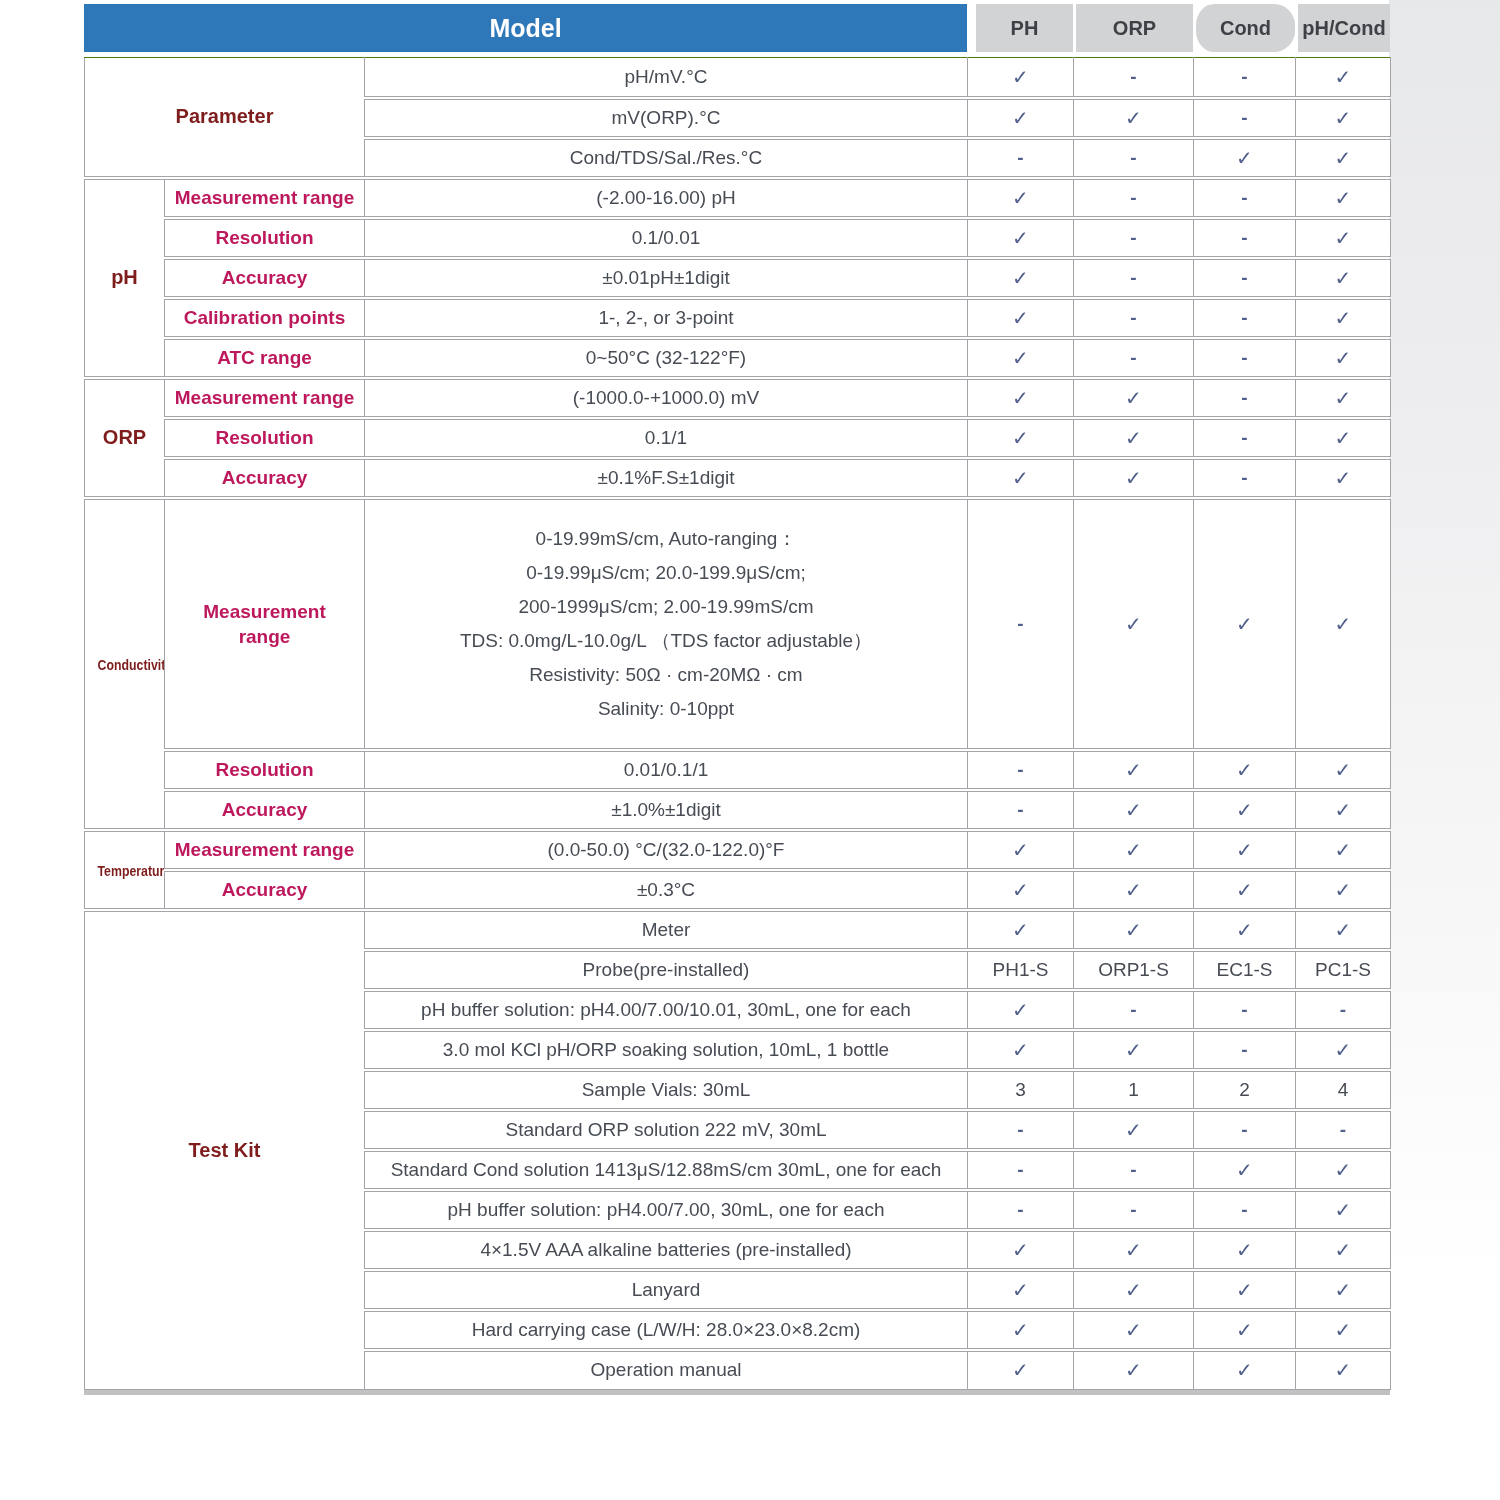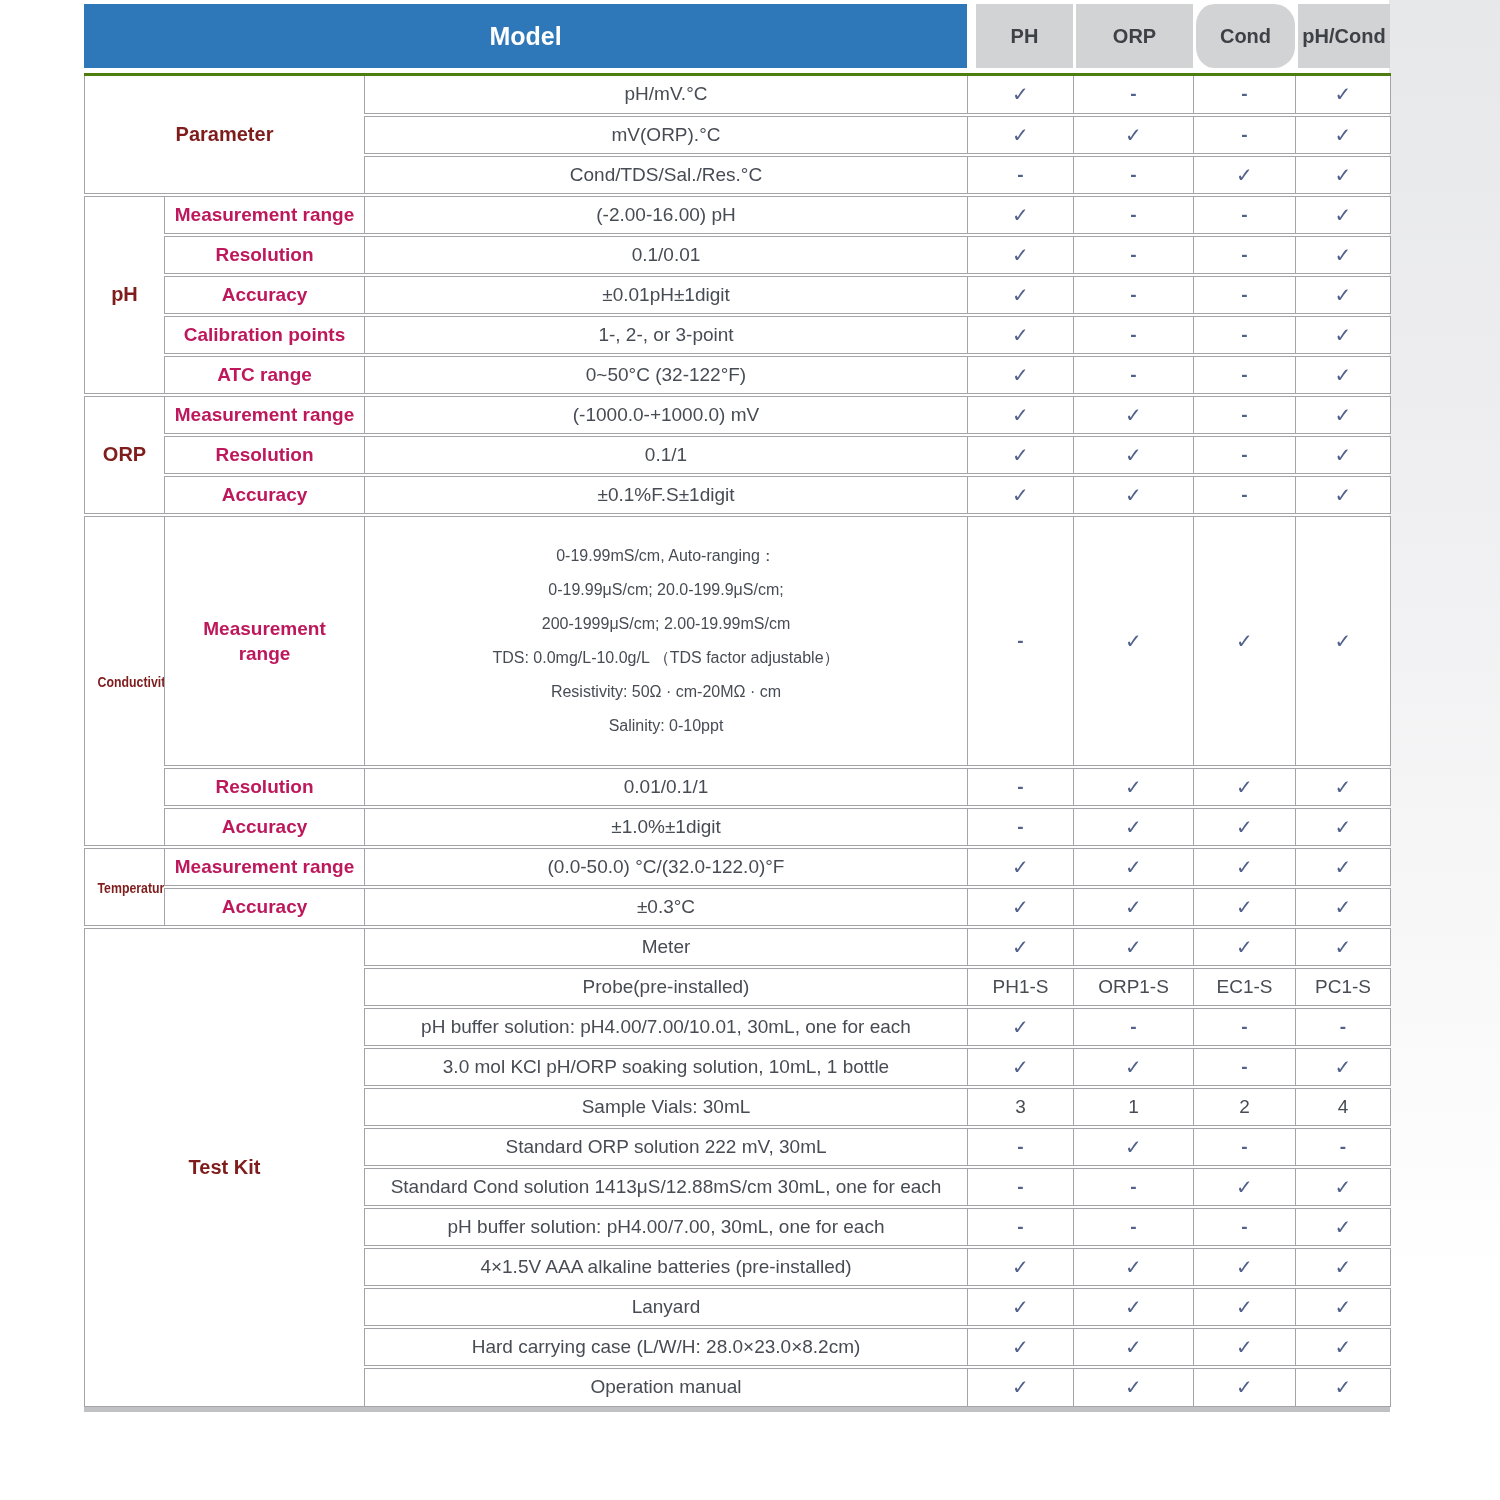--- a/index.html
+++ b/index.html
@@ -9,21 +9,21 @@
     font-family:"Liberation Sans", sans-serif;
     -webkit-font-smoothing:antialiased;
   }
   .right-shade {
     position:absolute; left:1389px; top:0; width:111px; height:1500px;
     background:linear-gradient(180deg,#e7e8ea 0%,#ededef 25%,#f7f7f8 60%,#ffffff 85%);
   }
   .sheet { position:absolute; left:84px; top:4px; width:1306px; }
 
   
-  .hdr { display:flex; height:64px; }
+  .hdr { display:flex; height:48px; }
   .hdr .model {
     width:883px; background:#2e77b8; color:#ffffff;
     font-size:25px; font-weight:bold;
     display:flex; align-items:center; justify-content:center;
   }
   .hdr .ch {
     background:#d2d3d5; color:#3d4146; font-weight:bold; font-size:20px;
     display:flex; align-items:center; justify-content:center;
     box-sizing:border-box; border-left:3px solid #ffffff;
   }
@@ -35,28 +35,28 @@
   .gap { height:5px; }
 
   
   table.body { border-collapse:collapse; table-layout:fixed; width:1306px; }
   table.body td {
     border:1px solid #a4a4a8;
     border-top:4px double #a4a4a8;
     padding:0 6px; text-align:center; vertical-align:middle;
     background:#ffffff; overflow:hidden;
   }
-  tr.first > td { border-top:3px solid #4d7c0f; }
+  tr.first > td { border-top:1px solid #4d7c0f; }
   tr.r { height:40px; }
   td.lab { background:#f3f3f4; color:#7f1d1d; font-weight:bold; font-size:20px; }
   td.sub { background:#f3f3f4; color:#be185d; font-weight:bold; font-size:19px; padding:0 4px; line-height:25px; }
   td.sub.wrap2 { padding:0 32px; }
   td.spec { font-size:19px; color:#474c54; }
   td.spec.tall { padding:22px 6px; }
-  .line { line-height:34px; font-size:16px; color:#474c54; }
+  .line { line-height:34px; font-size:19px; color:#474c54; }
   .mark { color:#51618b; font-size:20px; }
   .dashm { color:#51618b; font-size:19px; font-weight:bold; }
   .txt { font-size:19px; color:#474c54;margin-top:44px; }
   .cn { display:inline-block; font-size:14.5px; transform:scaleX(0.85); transform-origin:center; white-space:nowrap; }
   .bottom-band { height:5px; background:#c0c1c3; }
 </style>
 </head>
 <body>
 
 <div class="right-shade"></div>

